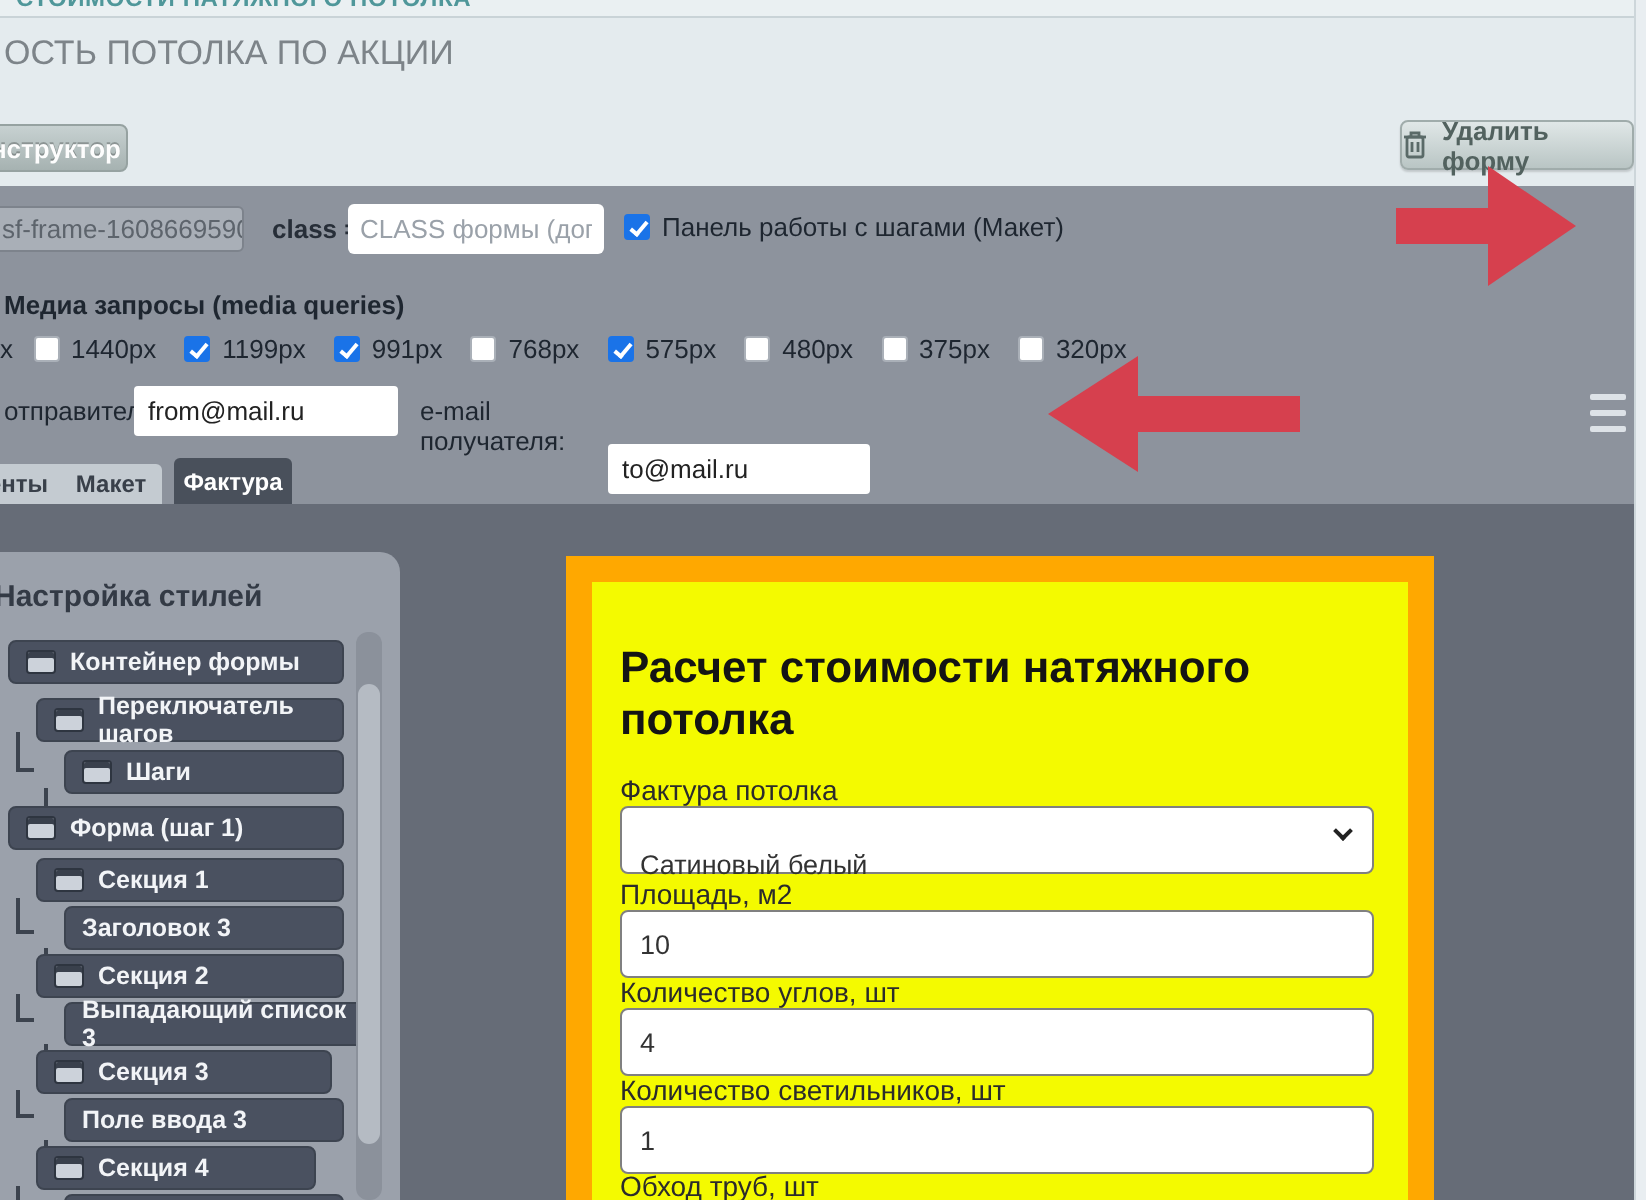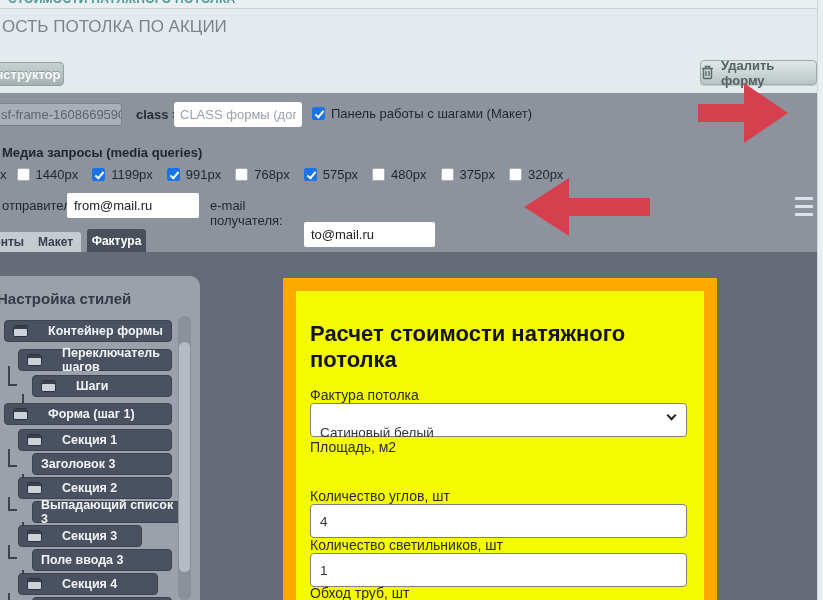--- a/index.html
+++ b/index.html
@@ -45,21 +45,21 @@
   .tab1 { left:-26px; width:70px; }
   .tab2 { left:30px;  width:51px; }
   .tab3 { left:87px;  width:59px; }
 
   
   .content { position:absolute; left:0; top:252px; width:823px; height:348px; background:#666c77; }
 
   
   .sidebar { position:absolute; left:0; top:24px; width:200px; height:324px; background:#9ba1ab; border-radius:0 10px 0 0; }
   .sb-title { position:absolute; left:-3px; top:14px; font-size:15px; font-weight:bold; color:#333a45; }
-  .tree-item { position:absolute; height:22px; background:#4a5160; border:1px solid #3d4450; border-radius:4px; color:#f2f4f7; font-size:12.5px; font-weight:bold; display:flex; align-items:center; gap:20px; padding:0 8px; cursor:pointer; }
+  .tree-item { position:absolute; height:22px; background:#4a5160; border:1px solid #3d4450; border-radius:4px; color:#f2f4f7; font-size:12.5px; font-weight:bold; display:flex; align-items:center; gap:7px; padding:0 8px; cursor:pointer; }
   .tree-item .node-icon { width:15px; height:12px; background:#ccd2da; border-radius:2px; border:1px solid #2e3540; box-shadow:inset 0 3px 0 #39404c; flex:none; }
   .connector { position:absolute; border-left:2px solid #3c434e; border-bottom:2px solid #3c434e; width:9px; }
   .sb-scroll-track { position:absolute; left:178px; top:40px; width:13px; height:284px; background:#8b919b; border-radius:6px; }
   .sb-scroll-thumb { position:absolute; left:1px; top:26px; width:11px; height:230px; background:#b5bbc3; border-radius:6px; }
 
   
   .form-frame { position:absolute; left:283px; top:26px; width:434px; height:322px; background:#ffa800; }
   .form-inner { position:absolute; left:13px; top:13px; width:408px; height:309px; background:#f4fa00; overflow:hidden; }
   .fp-title { position:absolute; left:14px; top:30px; width:380px; font-size:22px; font-weight:bold; color:#141414; }
   .fp-label { position:absolute; left:14px; font-size:14px; color:#2b2b2b; }
@@ -222,21 +222,21 @@
     <div class="tree-item" style="left:32px; top:177px; width:140px;">
         <span>Заголовок 3</span>
       </div>
     <div class="tree-item" style="left:18px; top:201px; width:154px;">
         <span class="node-icon"></span>
         <span>Секция 2</span>
       </div>
     <div class="tree-item" style="left:32px; top:225px; width:152px;">
         <span>Выпадающий список 3</span>
       </div>
-    <div class="tree-item" style="left:18px; top:249px; width:124px;">
+    <div class="tree-item" style="left:18px; top:249px; width:148px;">
         <span class="node-icon"></span>
         <span>Секция 3</span>
       </div>
     <div class="tree-item" style="left:32px; top:273px; width:140px;">
         <span>Поле ввода 3</span>
       </div>
     <div class="tree-item" style="left:18px; top:297px; width:140px;">
         <span class="node-icon"></span>
         <span>Секция 4</span>
       </div>
@@ -251,20 +251,21 @@
     <div class="form-inner">
       <div class="fp-title">Расчет стоимости натяжного потолка</div>
 
       <div class="fp-label" style="top:96px;">Фактура потолка</div>
       <div class="fp-select" style="top:112px;">
         <span>Сатиновый белый</span>
         <span class="chevron-down"></span>
       </div>
 
       <div class="fp-label" style="top:148px;">Площадь, м2</div>
+      <input class="fp-input" style="top: 164px;" value="10">
 
       <div class="fp-label" style="top:197px;">Количество углов, шт</div>
       <input class="fp-input" style="top: 213px;" value="4">
 
       <div class="fp-label" style="top:246px;">Количество светильников, шт</div>
       <input class="fp-input" style="top: 262px;" value="1">
 
       <div class="fp-label" style="top:294px;">Обход труб, шт</div>
 
     </div>

